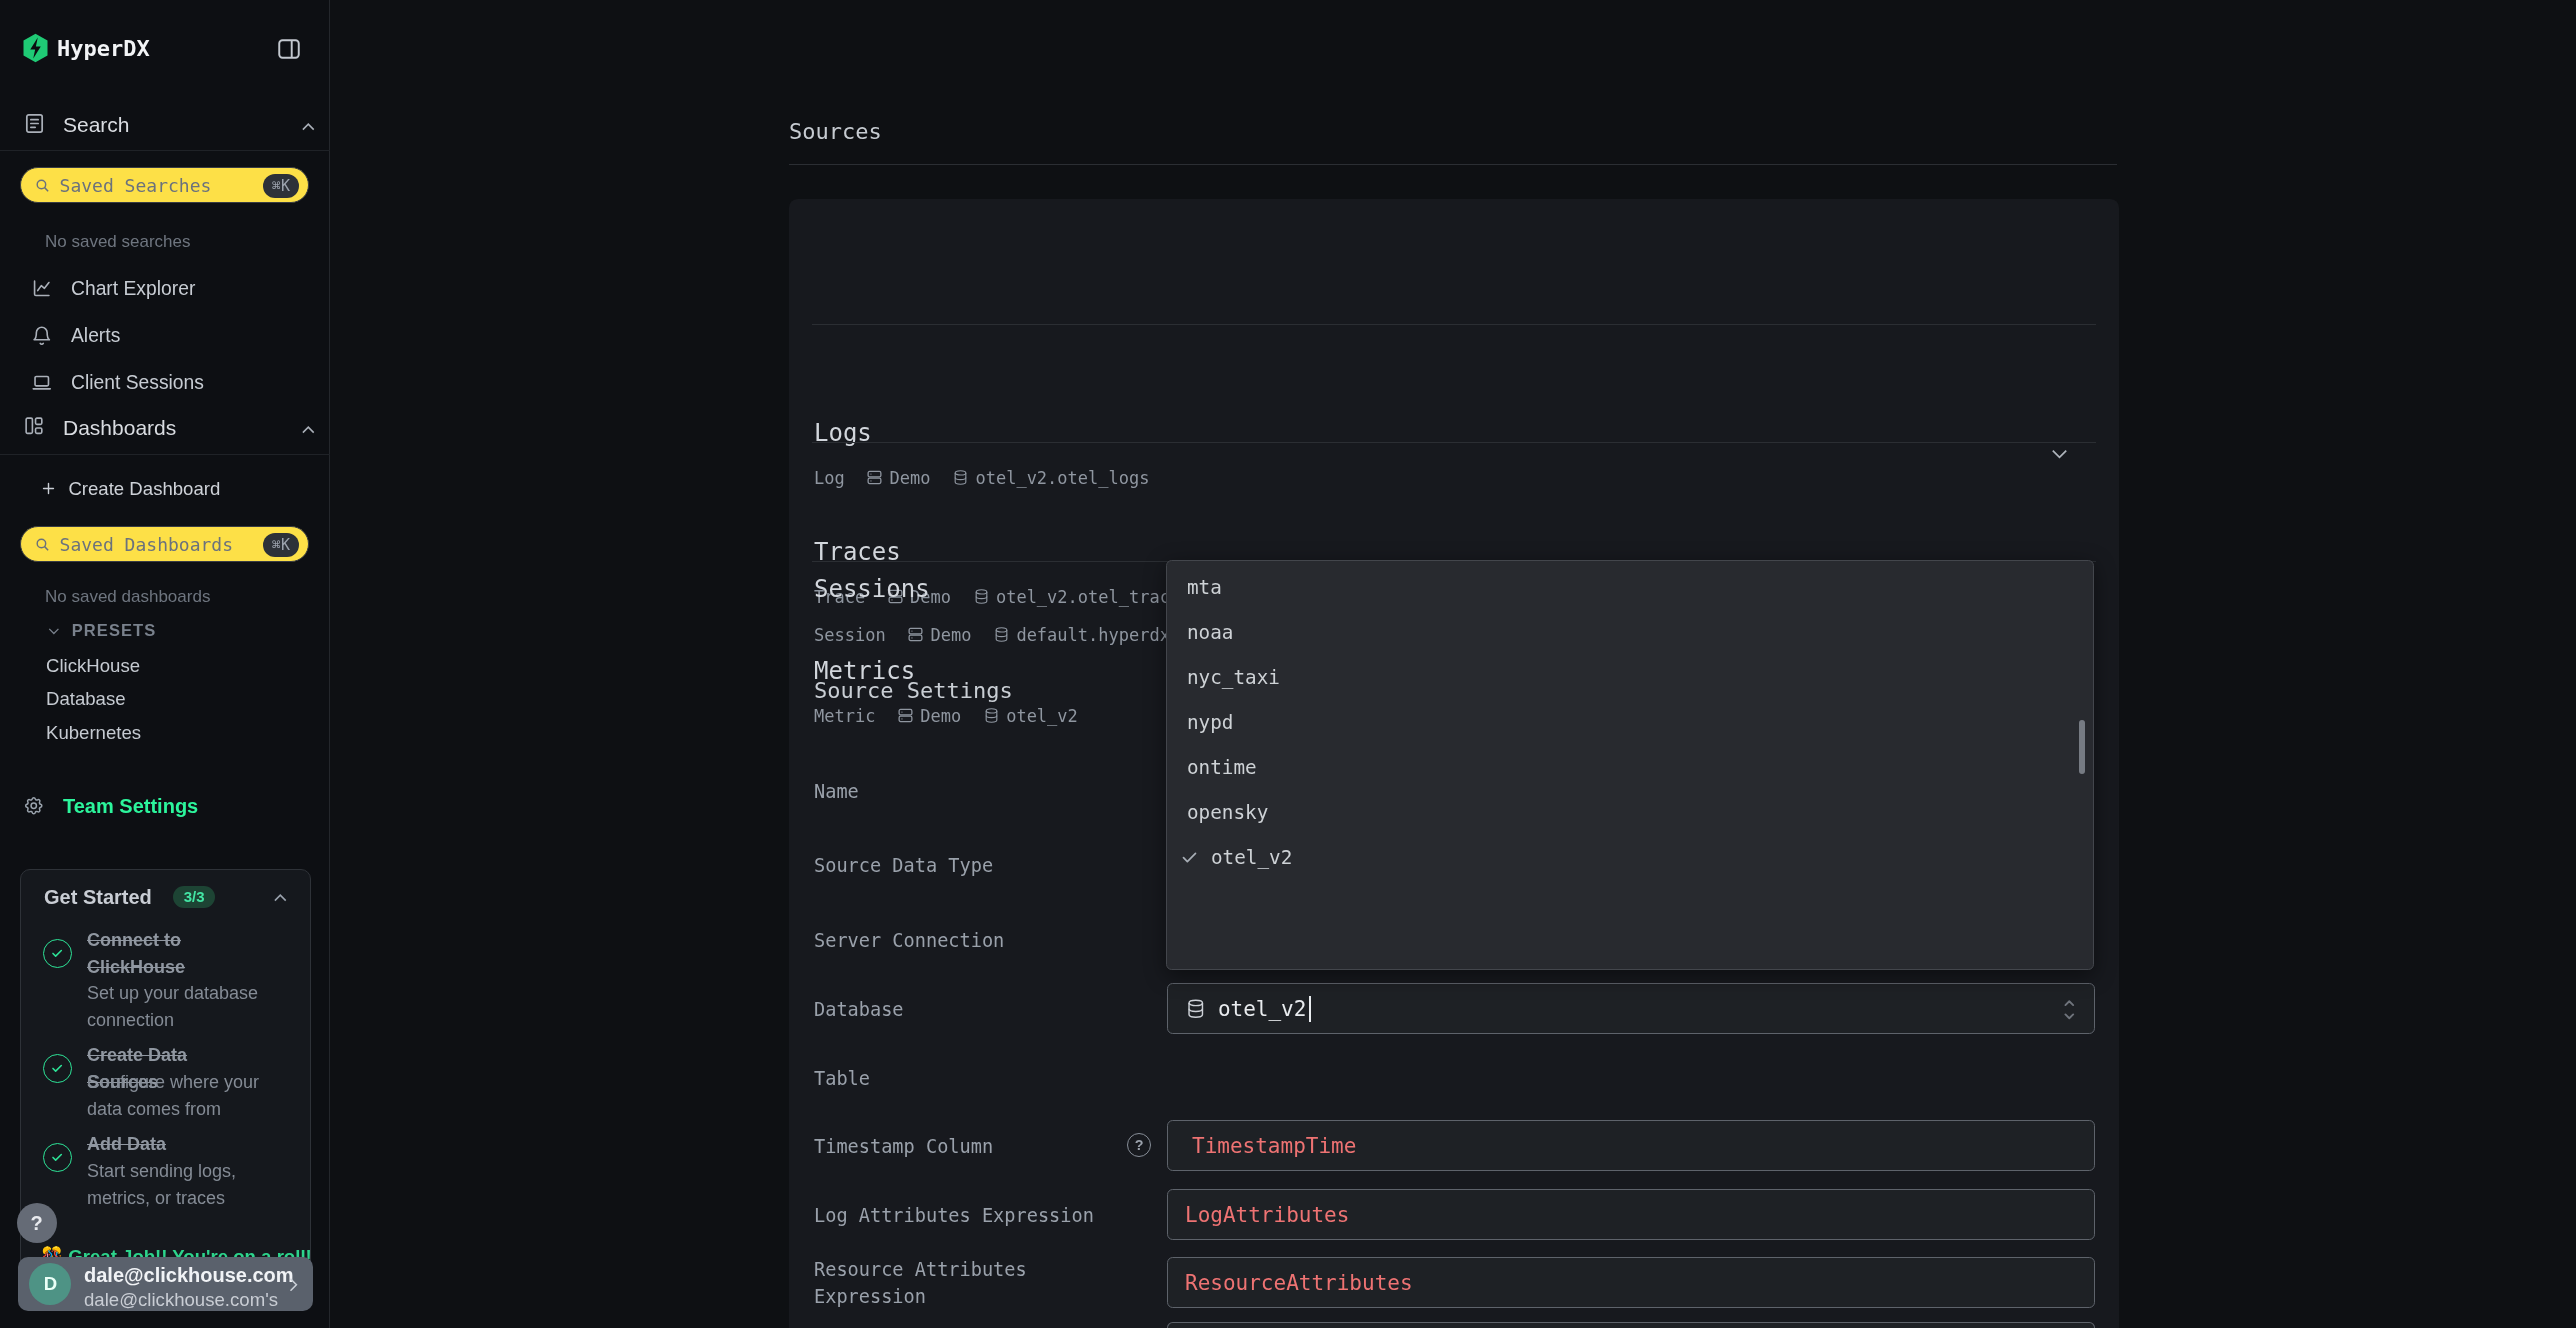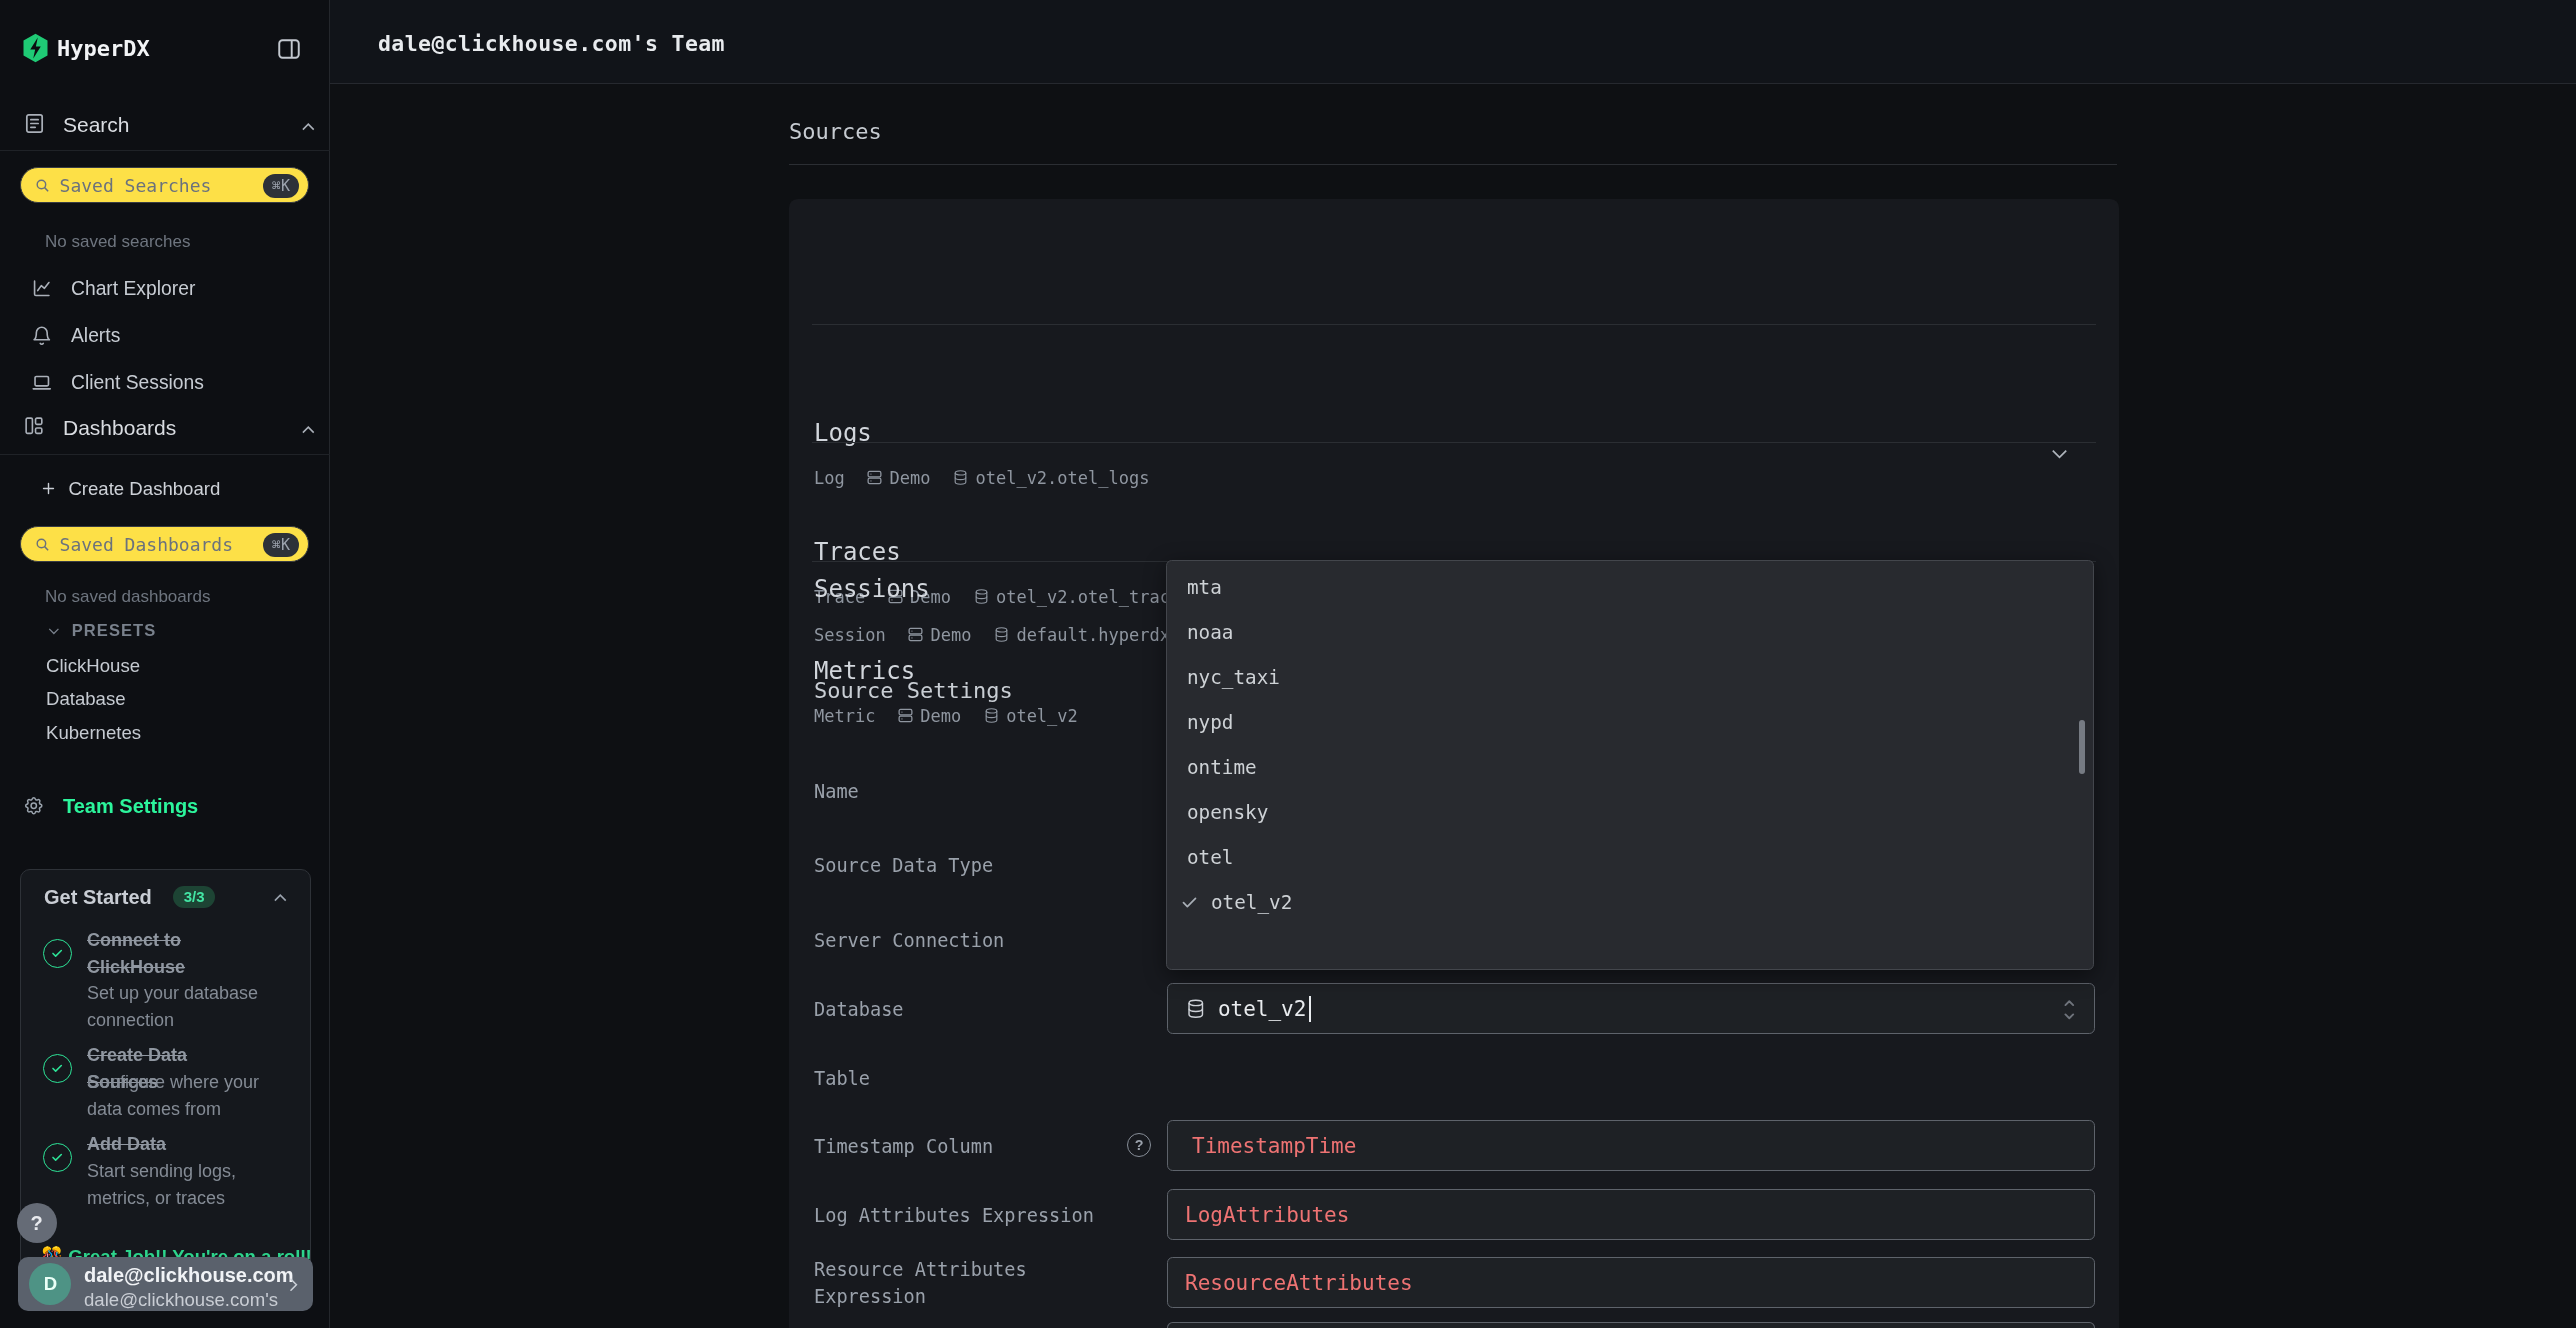--- a/index.html
+++ b/index.html
@@ -298,23 +298,20 @@
       <div class="user-name">dale@clickhouse.com</div>
       <div class="user-sub">dale@clickhouse.com's</div>
       <span class="user-chev">
         <svg width="18.6" height="21.5" viewBox="0 0 24 24" fill="none" stroke="#ccd1d9" stroke-width="2" stroke-linecap="round">
             <path d="M9 5l7 7-7 7"></path>
           </svg>
       </span>
     </div>
   </aside>
 
-  <header class="topbar">
-    <div class="topbar-title mono">dale@clickhouse.com's Team</div>
-  </header>
 
   <div class="sources-heading mono">Sources</div>
   <div class="sources-divider"></div>
 
   <section class="card">
 
     <div class="src-title mono" style="top:220px;">Logs</div>
     <div class="src-badges mono" style="top:267px;">
       <span>Log</span>
       <span class="chip">
@@ -462,21 +459,20 @@
     <div class="input-sliver"></div>
   </section>
 
   <div class="dropdown mono">
     <div class="dd-item">mta</div>
     <div class="dd-item">noaa</div>
     <div class="dd-item">nyc_taxi</div>
     <div class="dd-item">nypd</div>
     <div class="dd-item">ontime</div>
     <div class="dd-item">opensky</div>
-    <div class="dd-item">otel</div>
     <div class="dd-item selected">
       <span class="chk">
         <svg width="18.6" height="18.6" viewBox="0 0 24 24" fill="none" stroke="#a8aeb6" stroke-width="2.2" stroke-linecap="round" stroke-linejoin="round">
             <path d="M4.5 12.5l5 5L20 7"></path>
           </svg>
       </span>
       <span>otel_v2</span>
     </div>
     <div class="dd-scrollbar"></div>
   </div>

